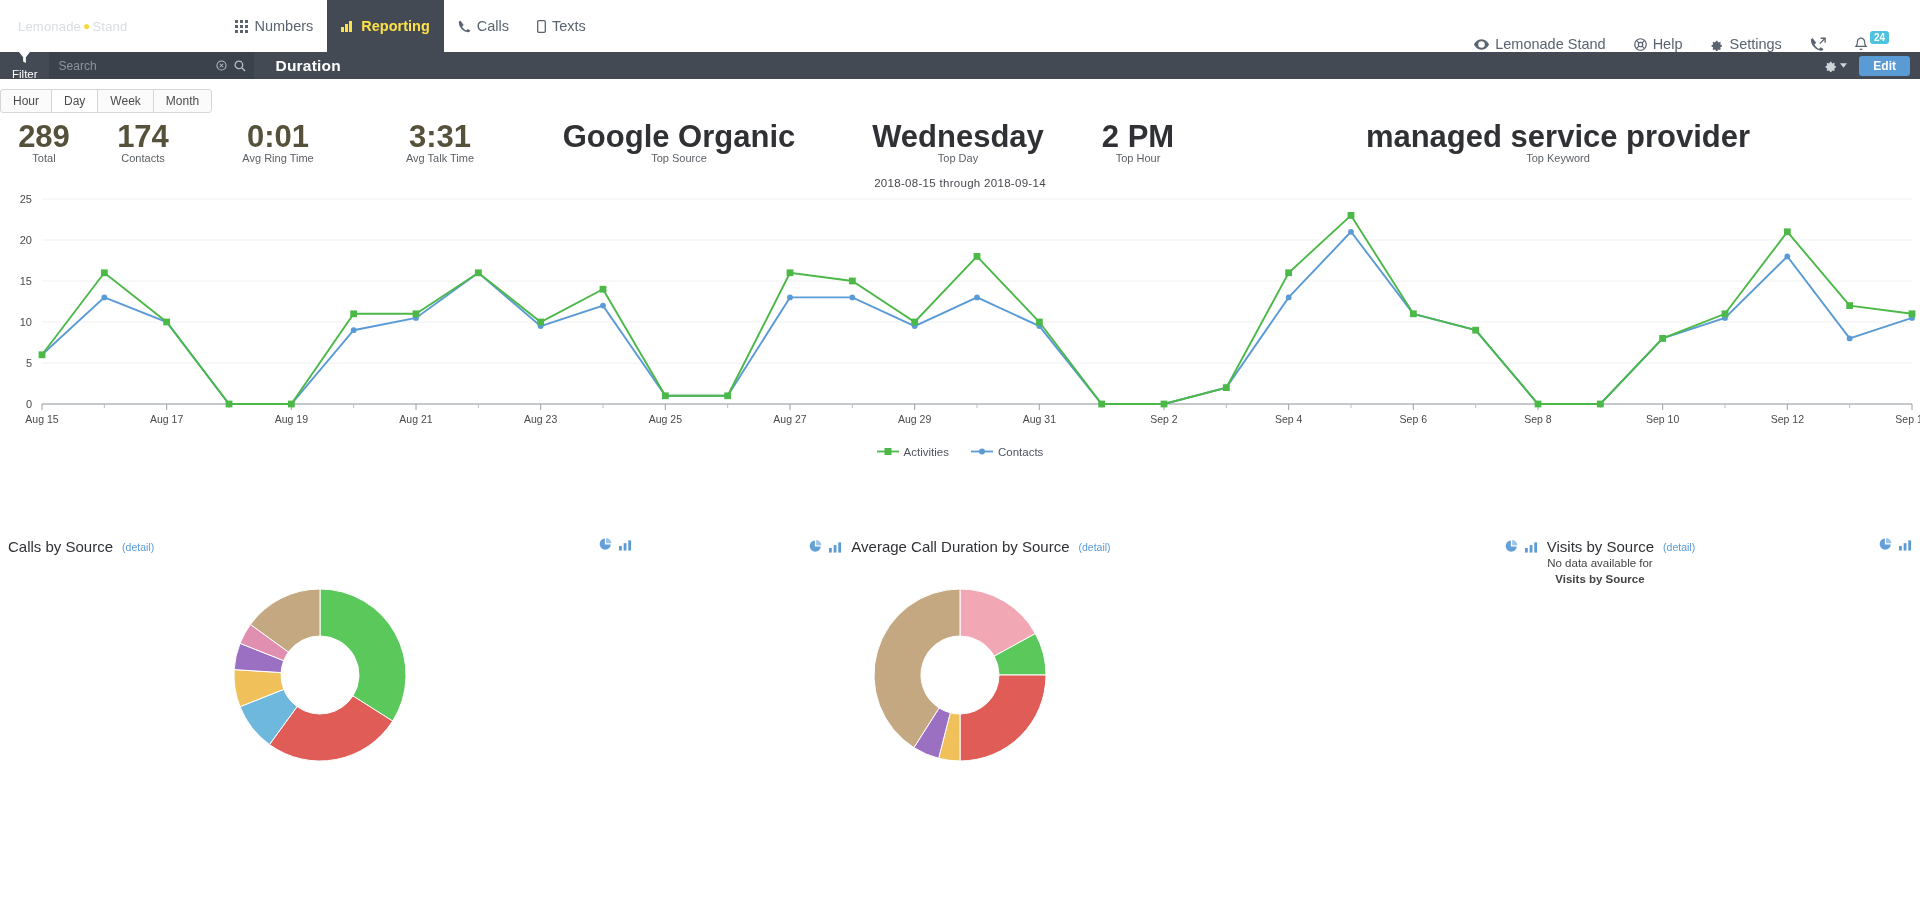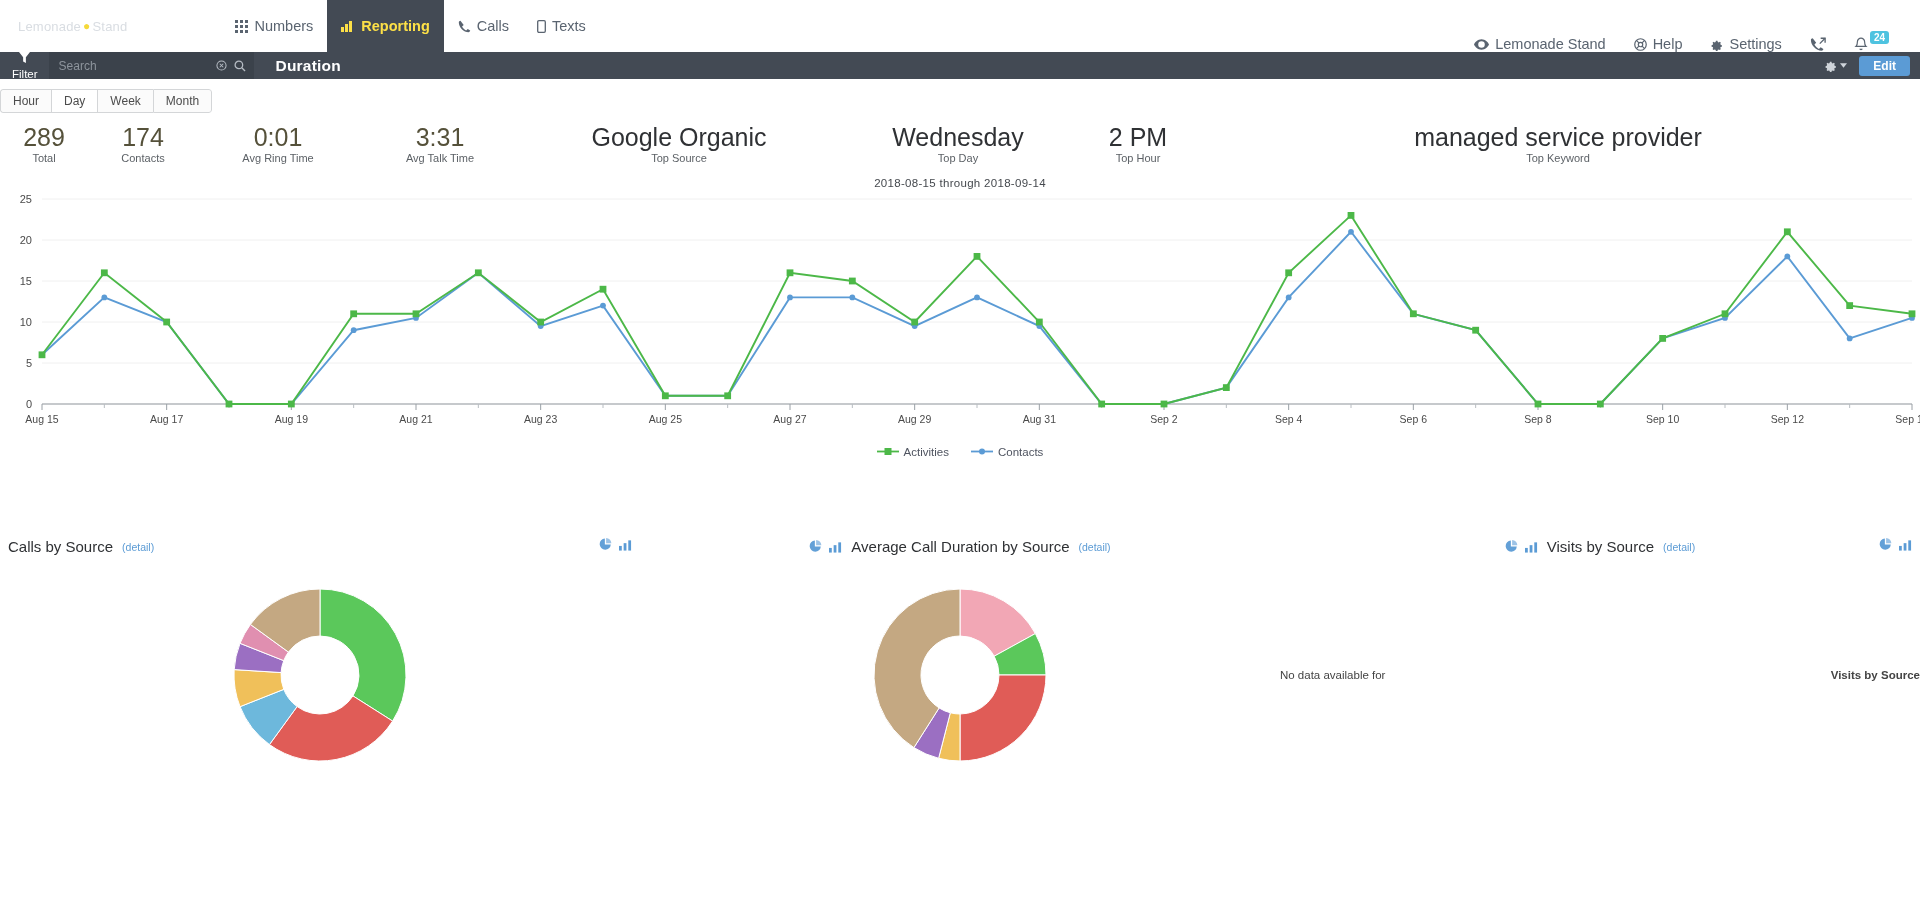--- a/index.html
+++ b/index.html
@@ -110,21 +110,21 @@
   .period-btn:first-child { border-radius: 3px 0 0 3px; }
   .period-btn:last-child { border-right: 1px solid #d4d6d8; border-radius: 0 3px 3px 0; }
   .period-btn.active { background: #ffffff; }
 
   
   .kpi-row {
     display: flex; align-items: flex-start;
     padding: 10px 0 4px 0;
   }
   .kpi { text-align: center; }
-  .kpi-value { font-size: 25px; line-height: 28px; font-weight: normal; }
+  .kpi-value { font-size: 31px; line-height: 28px; font-weight: bold; }
   .kpi-value.num { color: #55513a; }
   .kpi-value.txt { color: #2f3134; }
   .kpi-label { font-size: 11px; color: #5c6166; margin-top: 1px; }
 
   
   .range-title {
     text-align: center; font-size: 11.5px; color: #45494e;
     margin-top: 12px; letter-spacing: .3px;
   }
   .chart-area { position: relative; width: 100%; height: 255px; }
@@ -147,22 +147,22 @@
   .panel-head.center { justify-content: center; }
   .panel-head.left { justify-content: flex-start; padding-left: 8px; }
   .panel-head .detail { font-size: 10.5px; color: #5b9bd5; }
   .panel-icons { display: flex; gap: 7px; align-items: center; color: #5b9bd5; }
   .panel-icons-right {
     position: absolute; right: 8px; top: 0;
     display: flex; gap: 7px; align-items: center; color: #5b9bd5;
   }
   .donut-wrap { display: flex; justify-content: center; align-items: center; height: 240px; }
   .nodata {
-    display: flex; flex-direction: row; align-items: center;
-    justify-content: space-between; height: 240px;
+    display: flex; flex-direction: column; align-items: center;
+    justify-content: flex-start; height: 240px;
     font-size: 11.5px; color: #444; text-align: center; line-height: 16px;
   }
   .nodata b { font-size: 11.5px; }
 </style>
 </head>
 <body>
 
 <div class="topnav">
   <div class="brand">
     <span>Lemonade</span>

